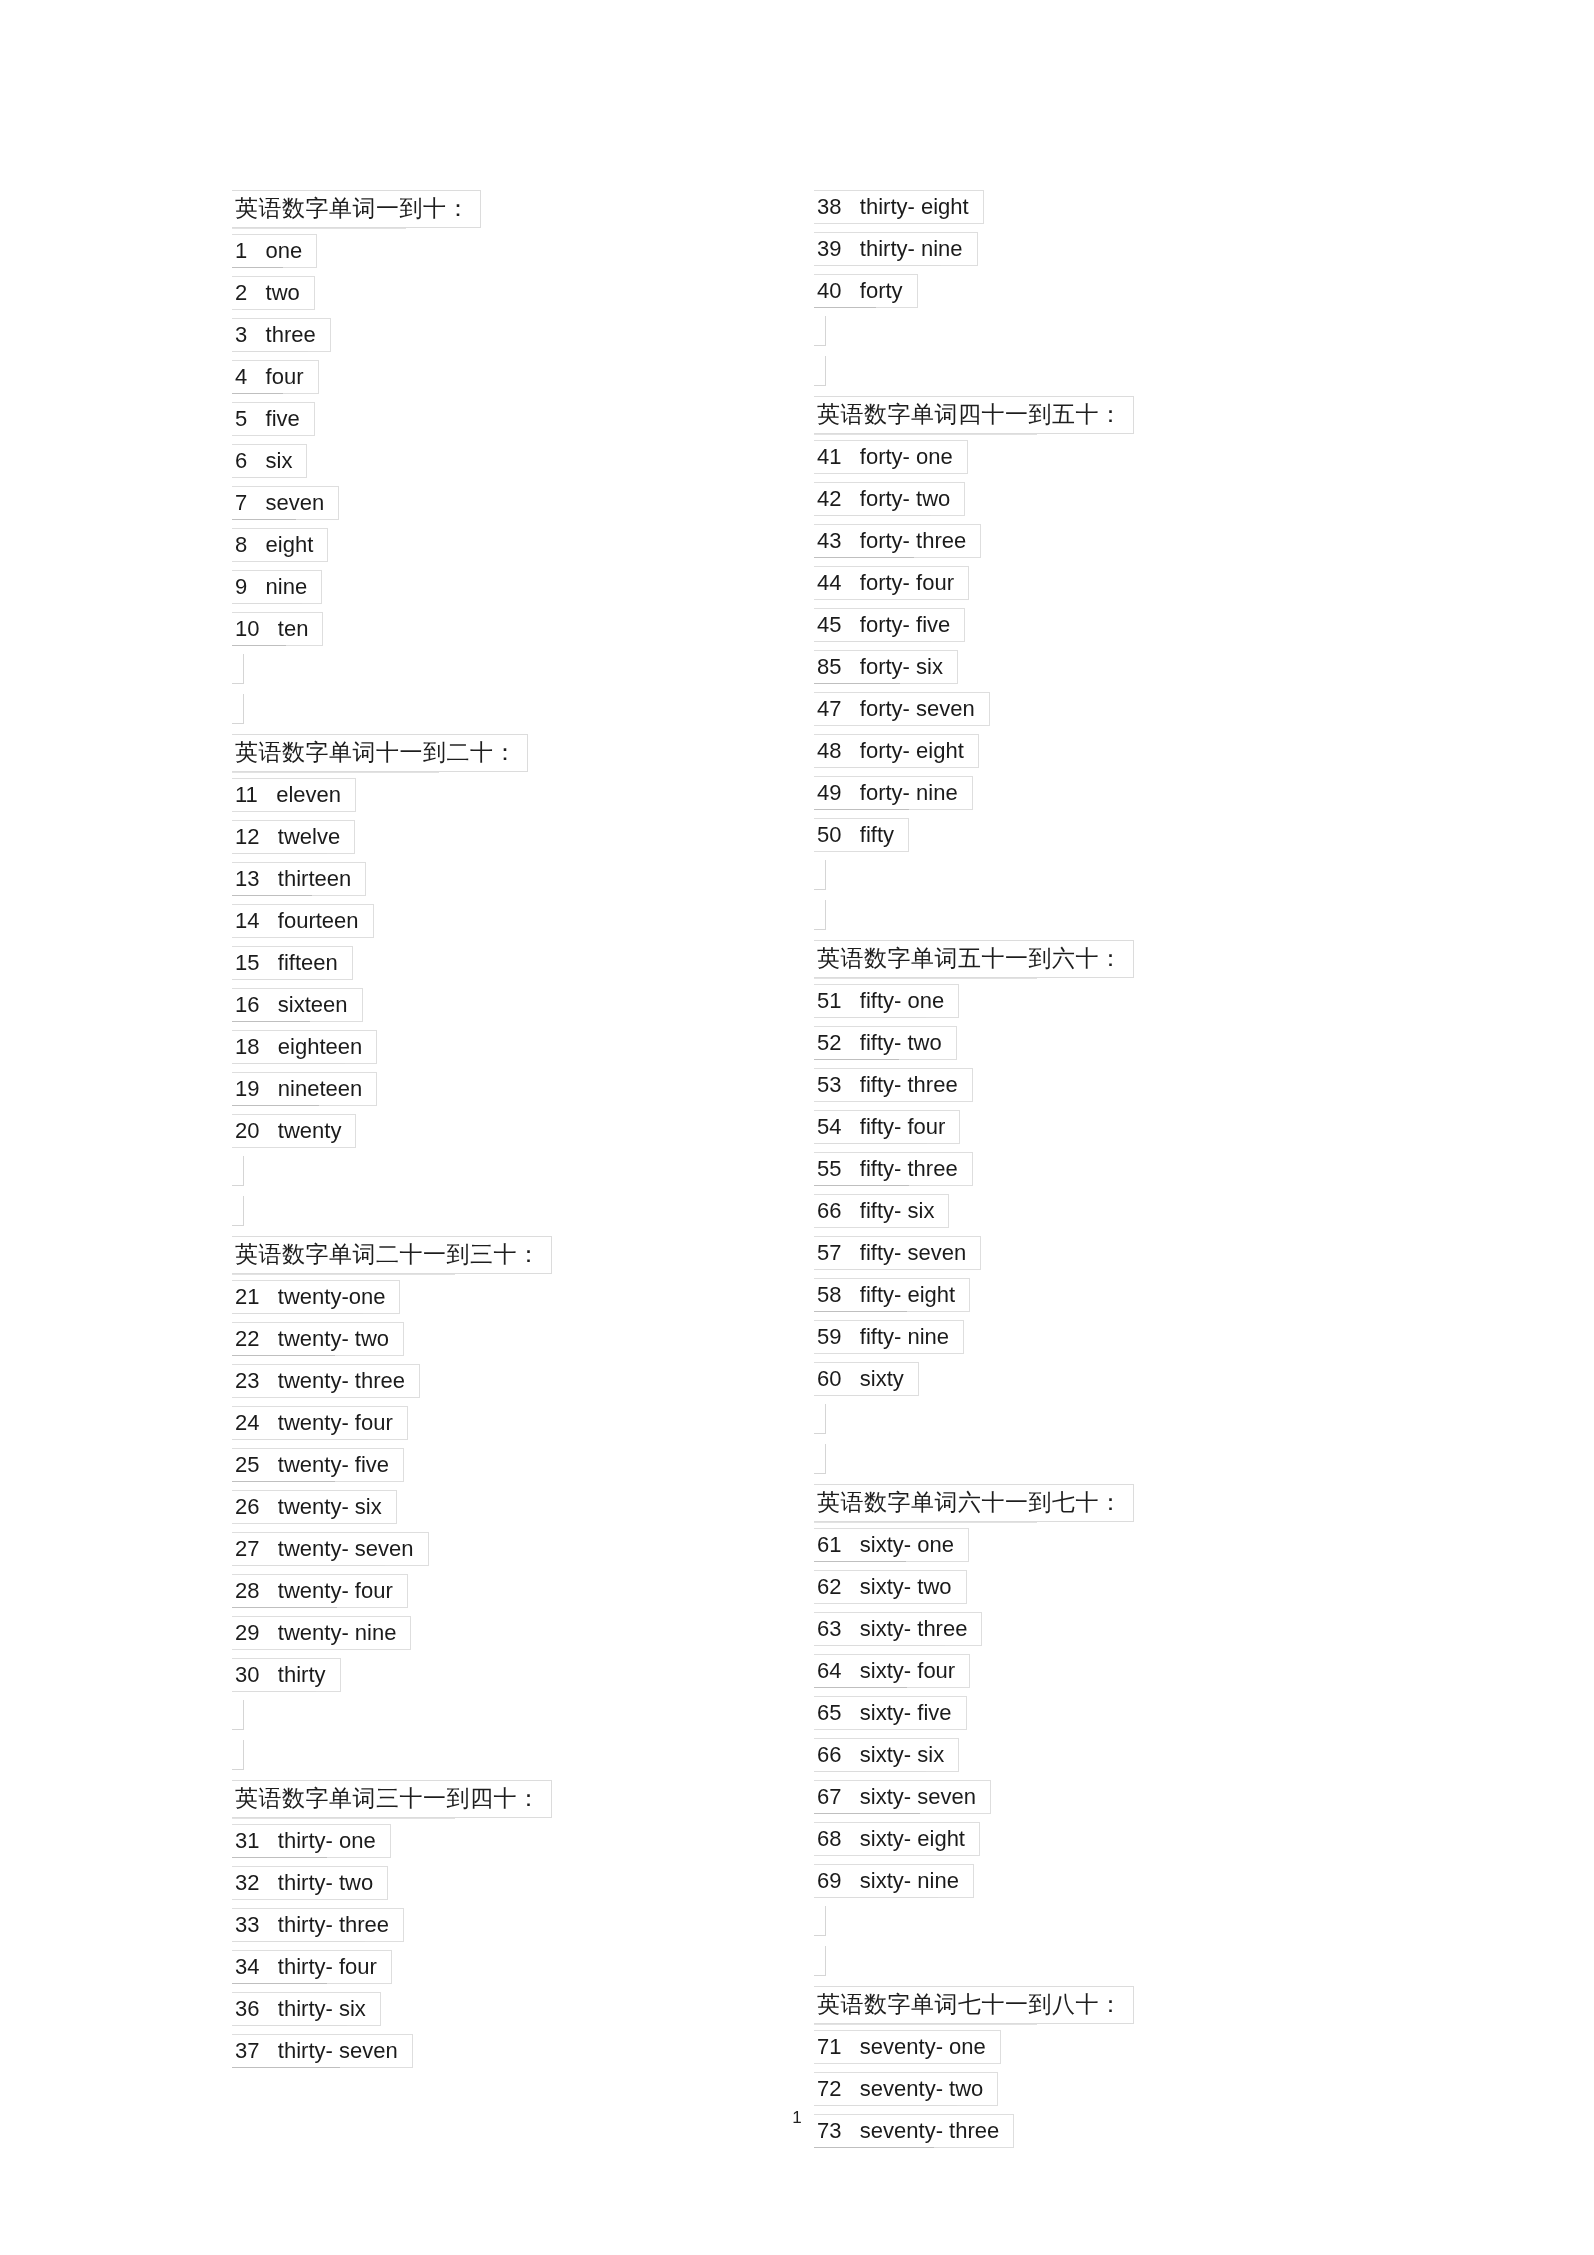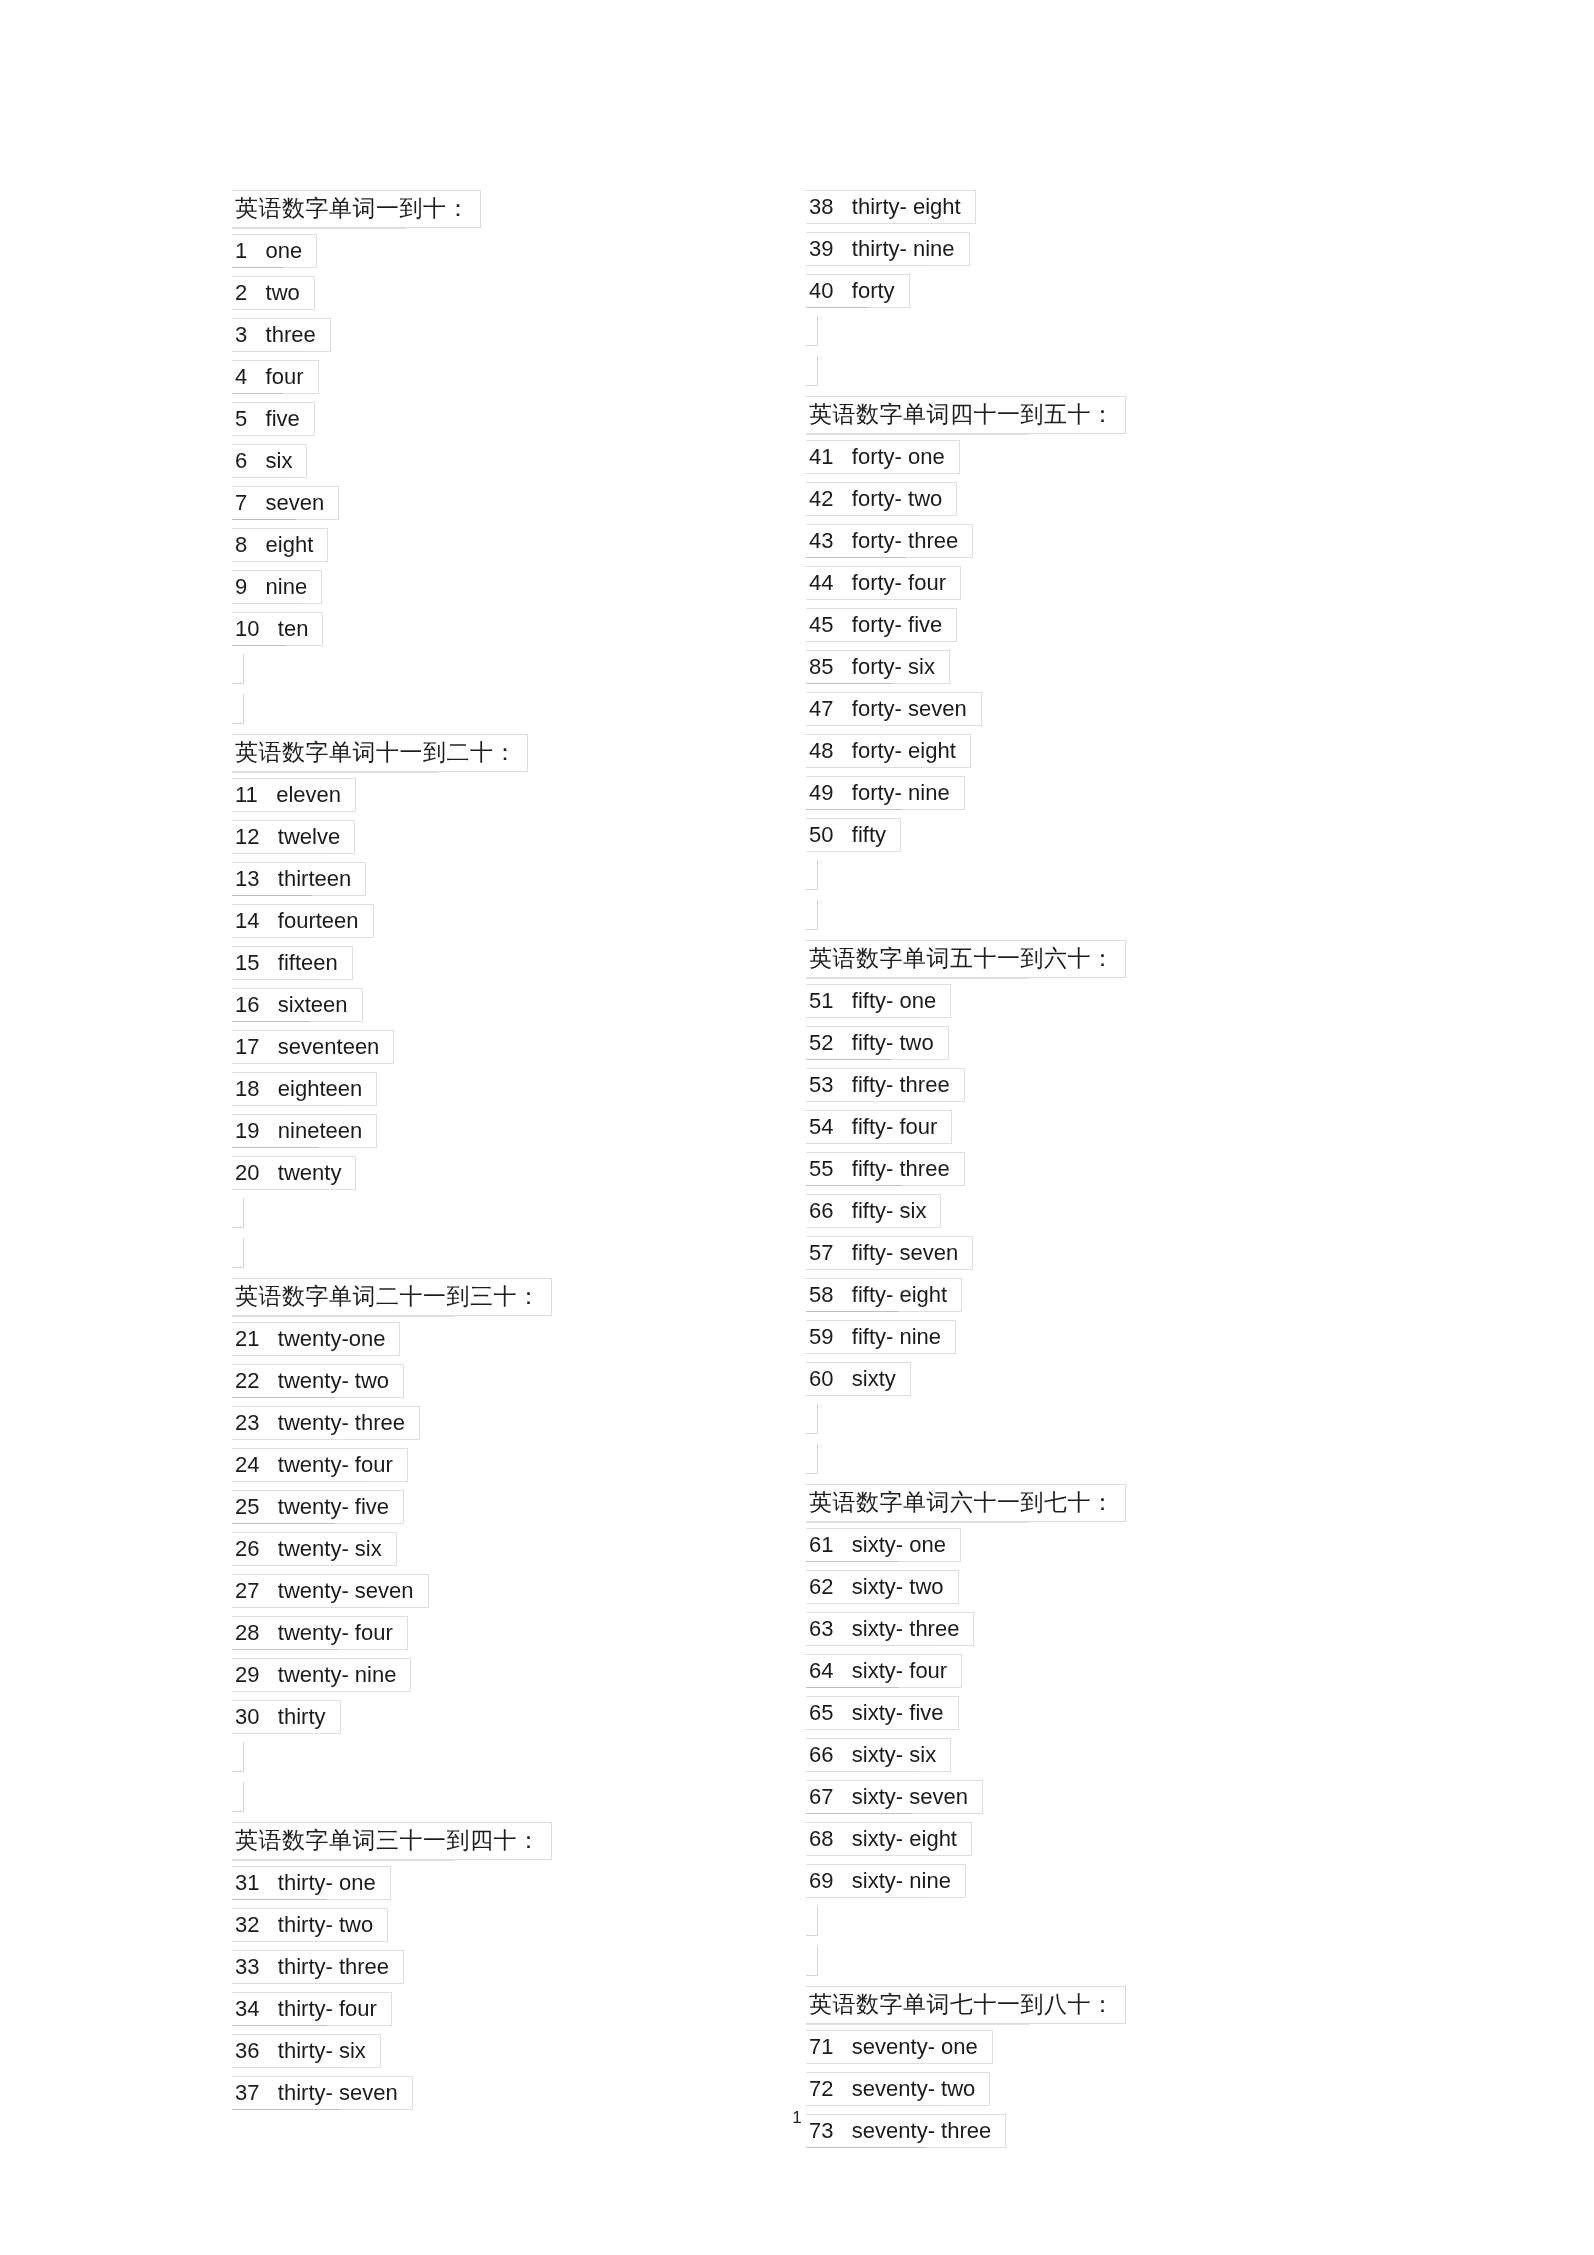--- a/index.html
+++ b/index.html
@@ -29,21 +29,21 @@
     left: 0;
     top: 190px;
     width: 1594px;
     display: flex;
     align-items: flex-start;
   }
   .col {
     position: relative;
   }
   .col-left  { width: 570px; margin-left: 232px; }
-  .col-right { width: 600px; margin-left: 4px; }
+  .col-right { width: 600px; margin-left: 12px; }
 
   
   .section-head-row {
     height: 44px;
     margin-top: 0;
     position: relative;
   }
   .section-head {
     font-family: "Liberation Serif", "DejaVu Serif", serif;
     font-size: 23px;
@@ -154,21 +154,20 @@
         <div class="entry-row"><span class="entry ul2"><span class="num">10</span><span>&nbsp;&nbsp;&nbsp;</span><span class="word">ten</span></span></div>
         <div class="spacer-row"><span class="spacer-box"></span></div>
         <div class="spacer-row"><span class="spacer-box"></span></div>
         <div class="section-head-row"><span class="section-head">英语数字单词十一到二十：</span></div>
         <div class="entry-row"><span class="entry"><span class="num">11</span><span>&nbsp;&nbsp;&nbsp;</span><span class="word">eleven</span></span></div>
         <div class="entry-row"><span class="entry ul"><span class="num">12</span><span>&nbsp;&nbsp;&nbsp;</span><span class="word">twelve</span></span></div>
         <div class="entry-row"><span class="entry ul2"><span class="num">13</span><span>&nbsp;&nbsp;&nbsp;</span><span class="word">thirteen</span></span></div>
         <div class="entry-row"><span class="entry"><span class="num">14</span><span>&nbsp;&nbsp;&nbsp;</span><span class="word">fourteen</span></span></div>
         <div class="entry-row"><span class="entry ul"><span class="num">15</span><span>&nbsp;&nbsp;&nbsp;</span><span class="word">fifteen</span></span></div>
         <div class="entry-row"><span class="entry ul2"><span class="num">16</span><span>&nbsp;&nbsp;&nbsp;</span><span class="word">sixteen</span></span></div>
-        <div class="entry-row"><span class="entry"><span class="num">17</span><span>&nbsp;&nbsp;&nbsp;</span><span class="word">seventeen</span></span></div>
         <div class="entry-row"><span class="entry ul"><span class="num">18</span><span>&nbsp;&nbsp;&nbsp;</span><span class="word">eighteen</span></span></div>
         <div class="entry-row"><span class="entry ul2"><span class="num">19</span><span>&nbsp;&nbsp;&nbsp;</span><span class="word">nineteen</span></span></div>
         <div class="entry-row"><span class="entry"><span class="num">20</span><span>&nbsp;&nbsp;&nbsp;</span><span class="word">twenty</span></span></div>
         <div class="spacer-row"><span class="spacer-box"></span></div>
         <div class="spacer-row"><span class="spacer-box"></span></div>
         <div class="section-head-row"><span class="section-head">英语数字单词二十一到三十：</span></div>
         <div class="entry-row"><span class="entry ul"><span class="num">21</span><span>&nbsp;&nbsp;&nbsp;</span><span class="word">twenty-one</span></span></div>
         <div class="entry-row"><span class="entry ul2"><span class="num">22</span><span>&nbsp;&nbsp;&nbsp;</span><span class="word">twenty- two</span></span></div>
         <div class="entry-row"><span class="entry"><span class="num">23</span><span>&nbsp;&nbsp;&nbsp;</span><span class="word">twenty- three</span></span></div>
         <div class="entry-row"><span class="entry ul"><span class="num">24</span><span>&nbsp;&nbsp;&nbsp;</span><span class="word">twenty- four</span></span></div>

